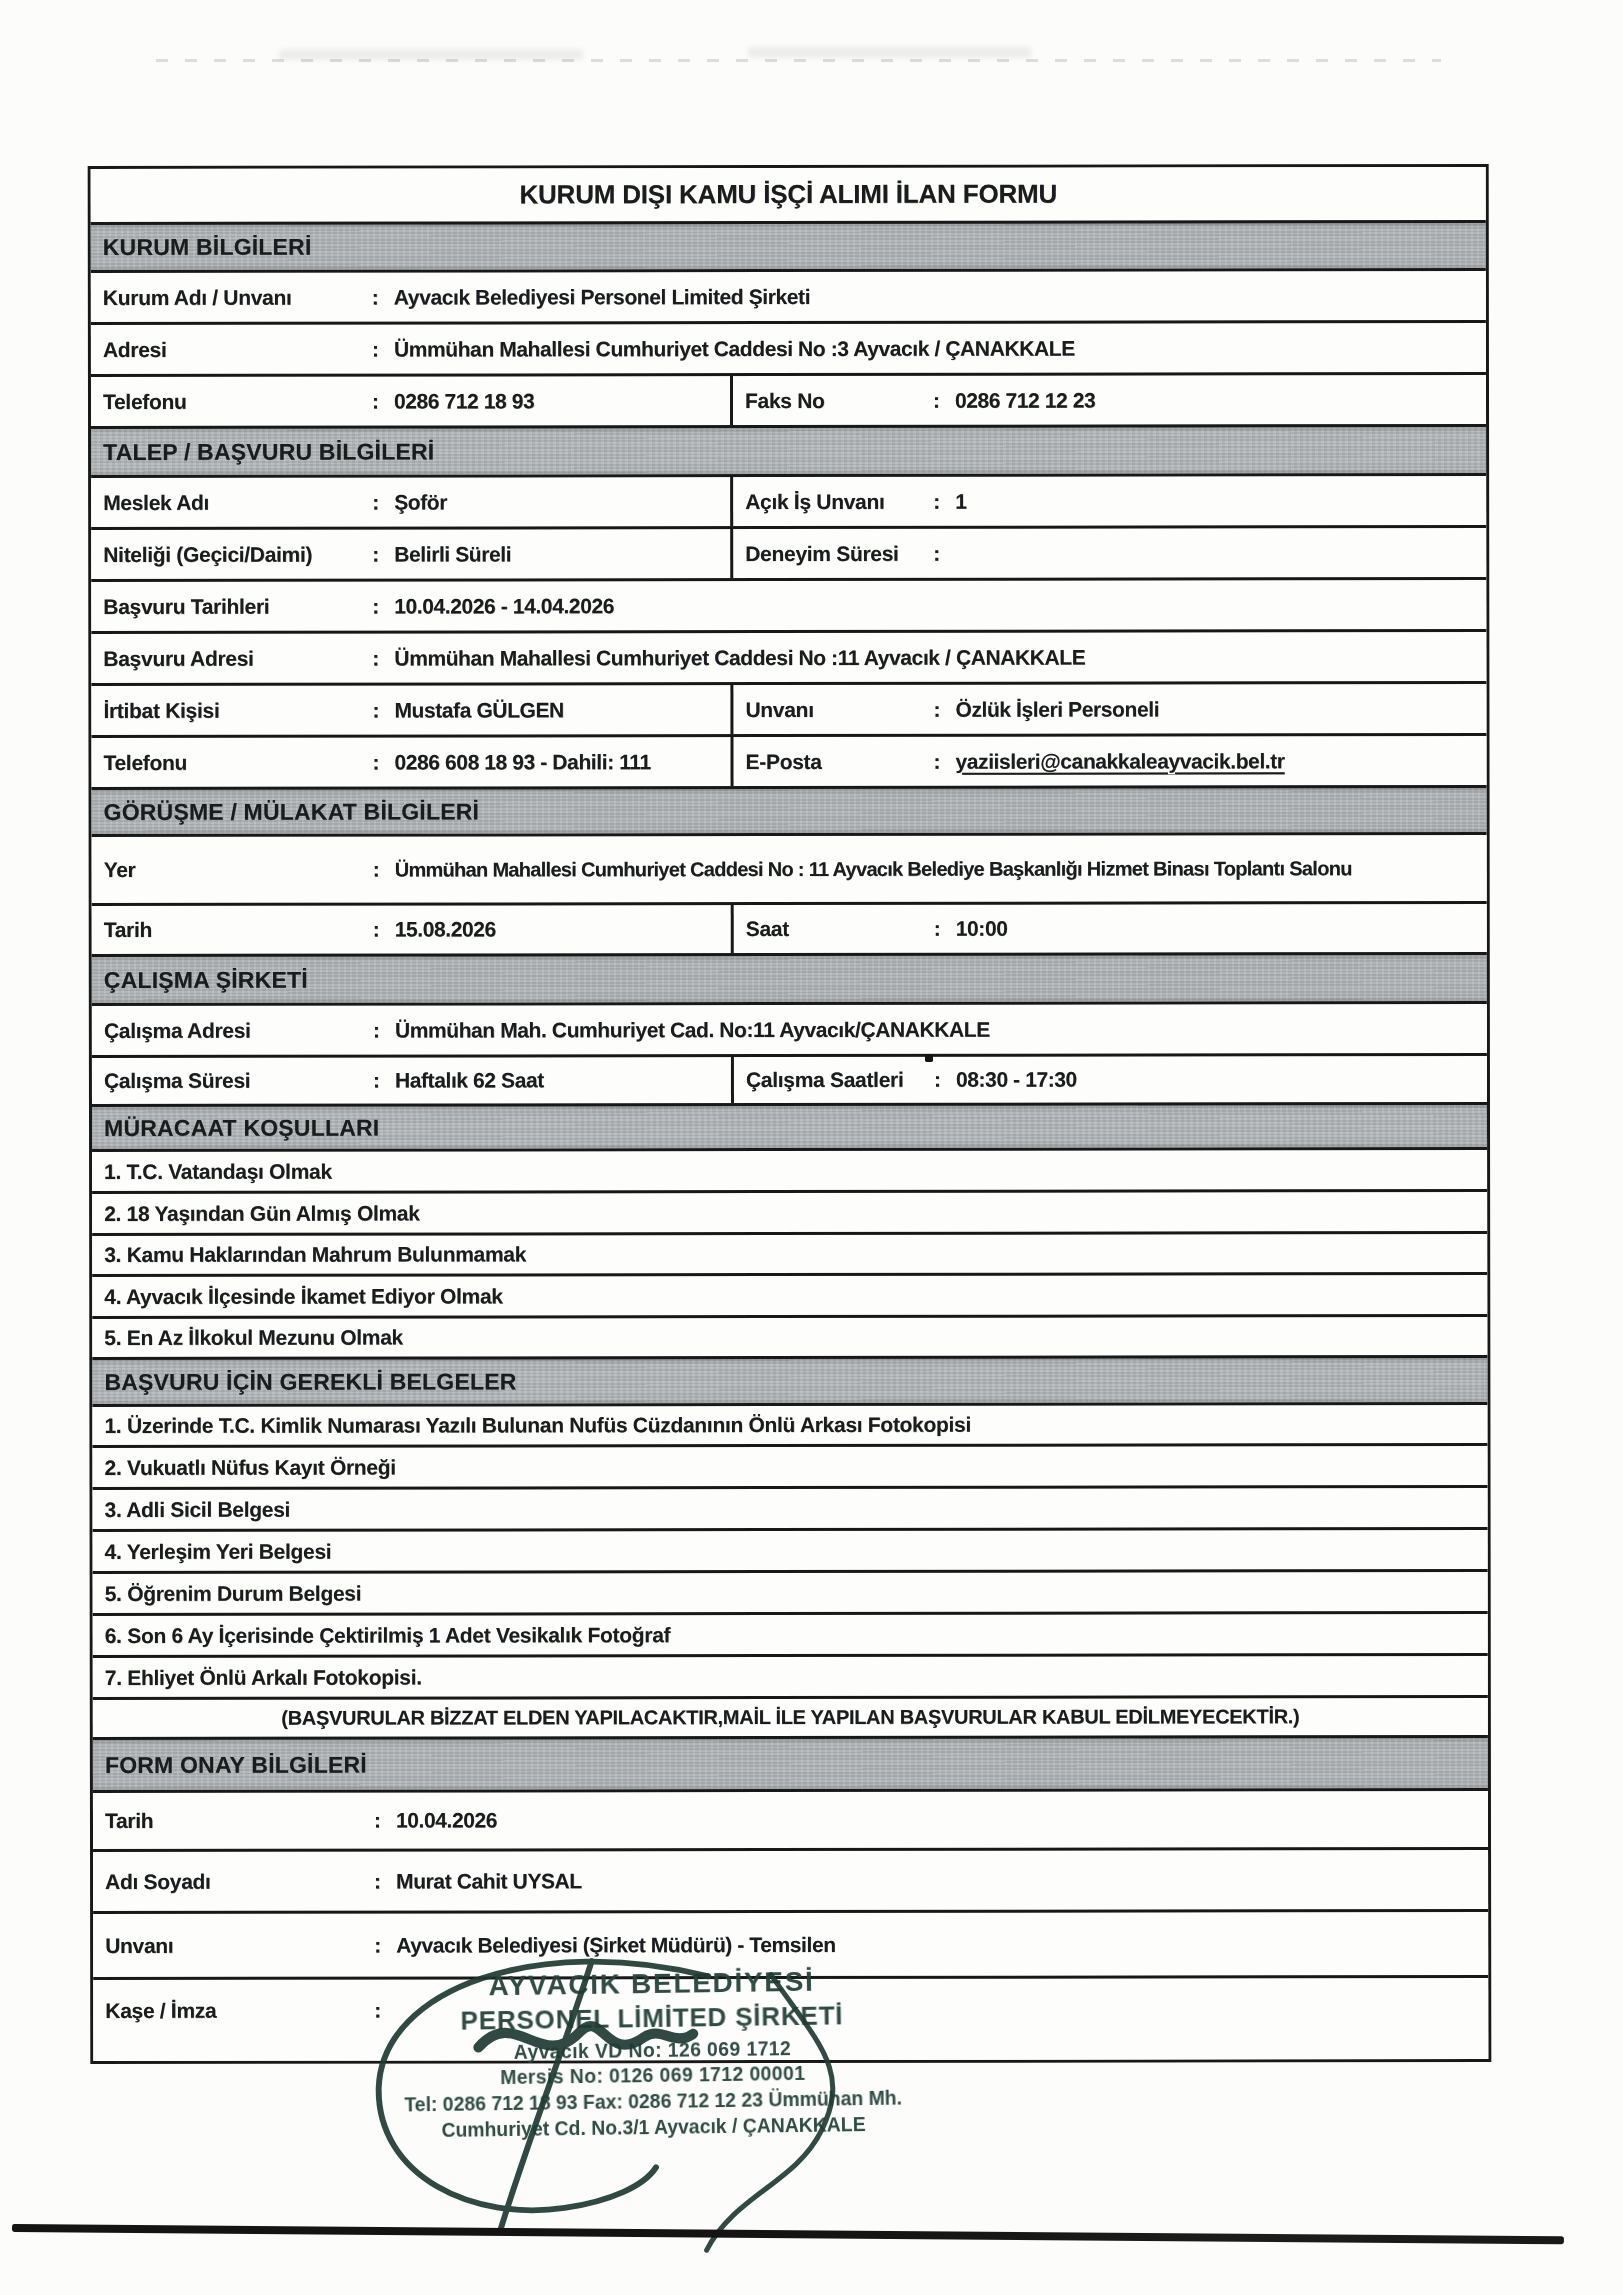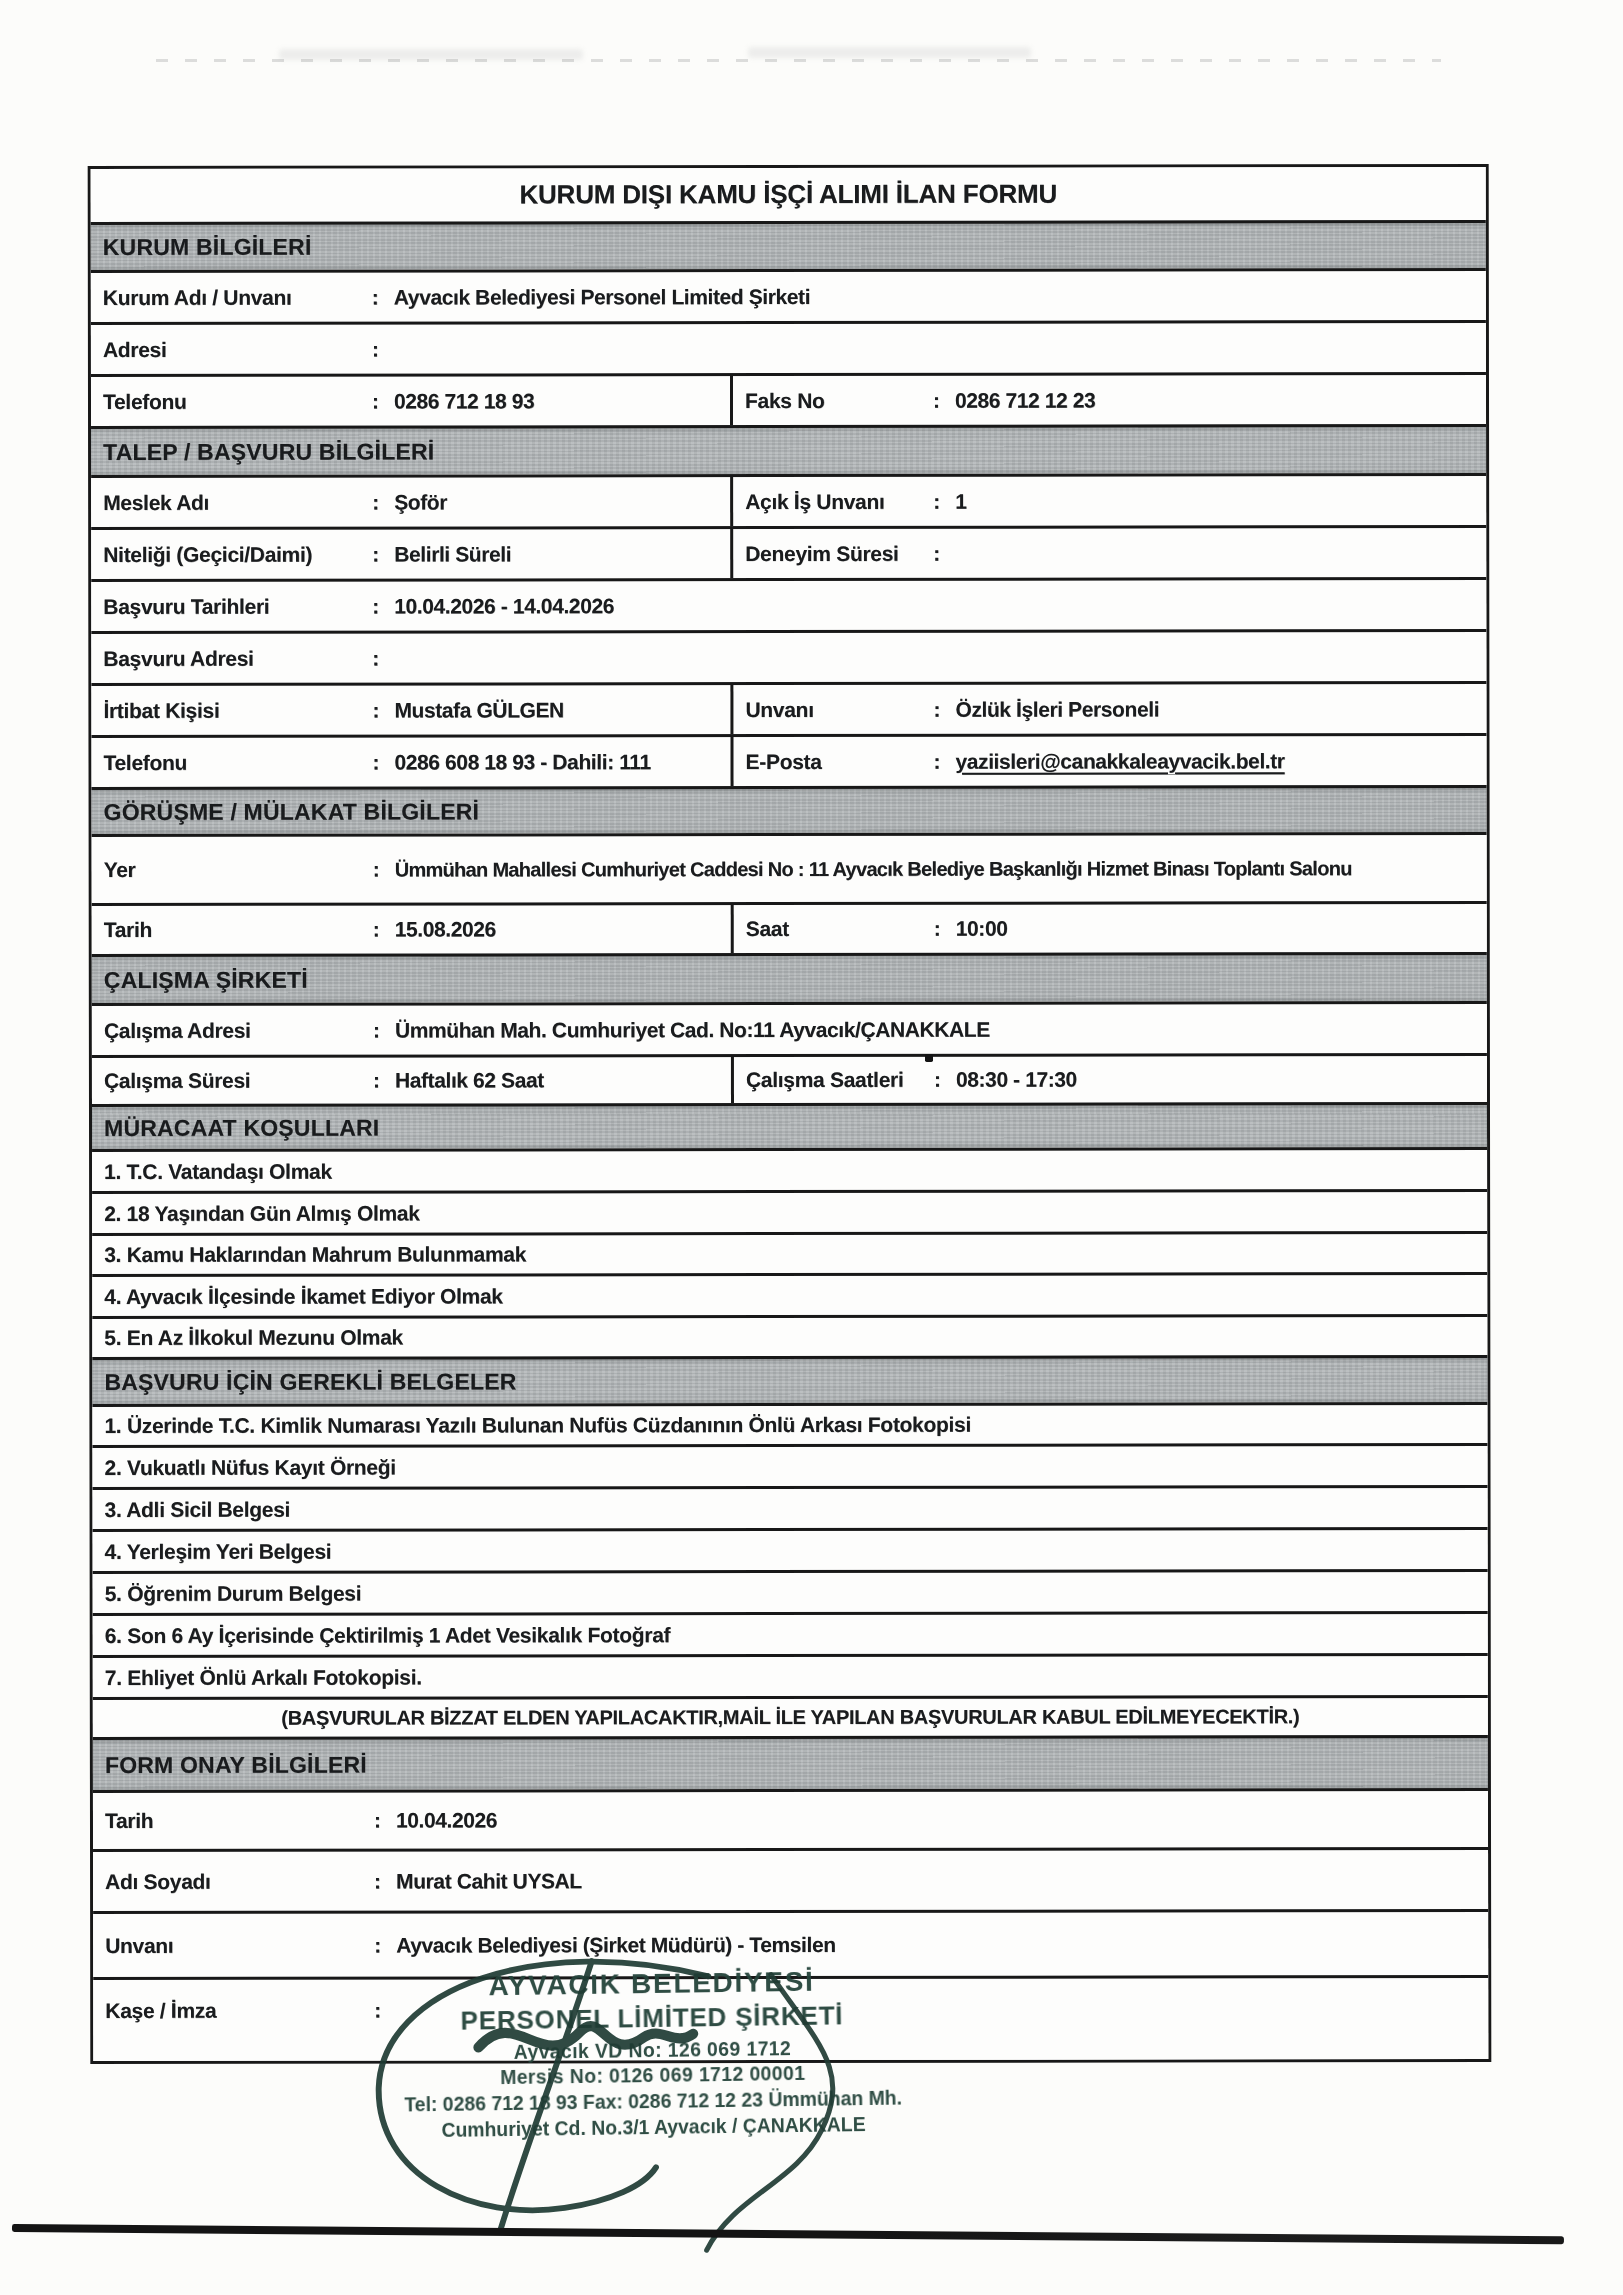--- a/index.html
+++ b/index.html
@@ -122,20 +122,21 @@
         <span class="lbl">Kurum Adı / Unvanı</span>
         <span class="colon">:</span>
         <span class="val">Ayvacık Belediyesi Personel Limited Şirketi</span>
       </div>
     </div>
 
     <div class="row" style="height:52px;">
       <div class="cell full">
         <span class="lbl">Adresi</span>
         <span class="colon">:</span>
+        <span class="val">Ümmühan Mahallesi Cumhuriyet Caddesi No :3 Ayvacık / ÇANAKKALE</span>
       </div>
     </div>
 
     <div class="row" style="height:52px;">
       <div class="cell left">
         <span class="lbl">Telefonu</span>
         <span class="colon">:</span>
         <span class="val">0286 712 18 93</span>
       </div>
       <div class="cell right">
@@ -180,20 +181,21 @@
         <span class="lbl">Başvuru Tarihleri</span>
         <span class="colon">:</span>
         <span class="val">10.04.2026 - 14.04.2026</span>
       </div>
     </div>
 
     <div class="row" style="height:52px;">
       <div class="cell full">
         <span class="lbl">Başvuru Adresi</span>
         <span class="colon">:</span>
+        <span class="val">Ümmühan Mahallesi Cumhuriyet Caddesi No :11 Ayvacık / ÇANAKKALE</span>
       </div>
     </div>
 
     <div class="row" style="height:52px;">
       <div class="cell left">
         <span class="lbl">İrtibat Kişisi</span>
         <span class="colon">:</span>
         <span class="val">Mustafa GÜLGEN</span>
       </div>
       <div class="cell right">

